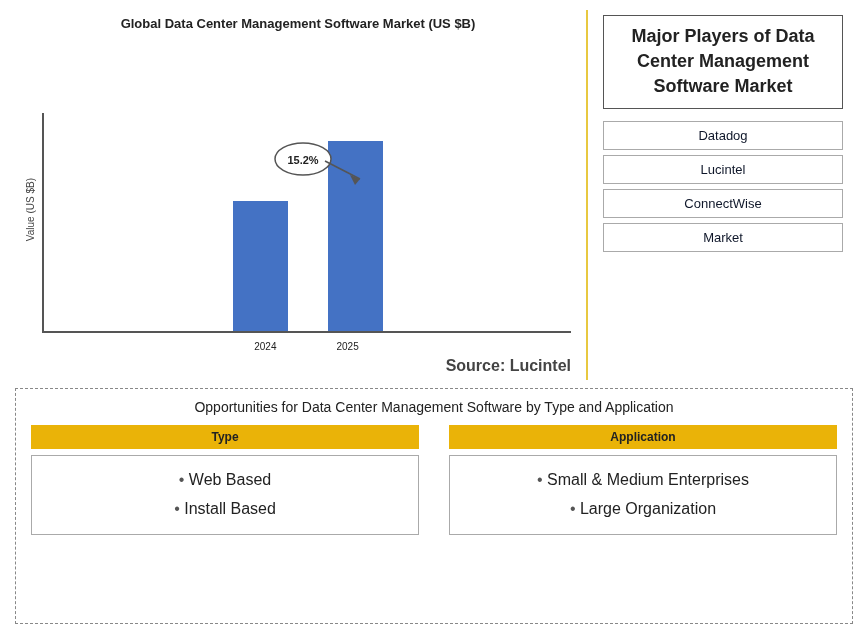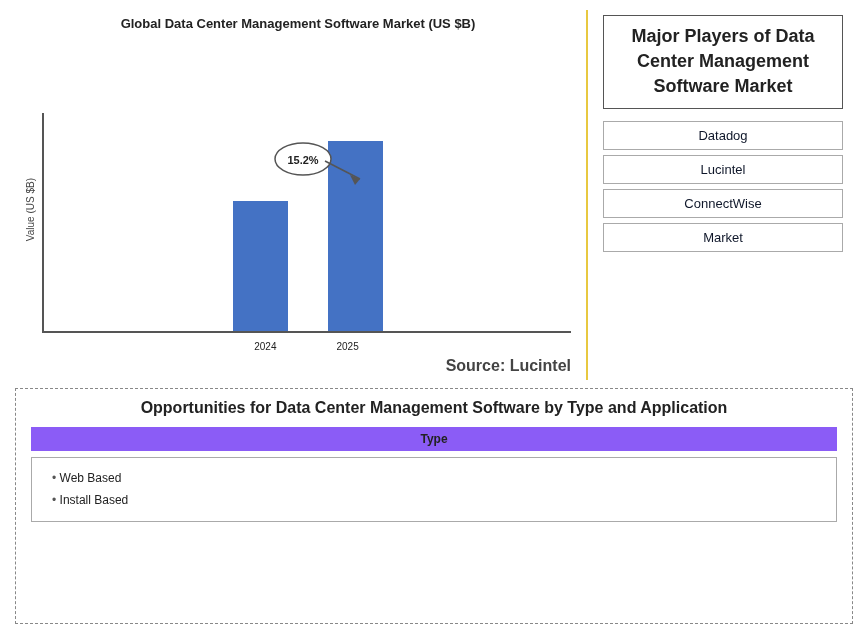--- a/index.html
+++ b/index.html
@@ -134,52 +134,53 @@
       margin-bottom: 5px;
     }
     
     .bottom-section {
       border: 1.5px dashed #888;
       margin-top: 8px;
       padding: 10px 15px;
       flex: 1;
     }
     .bottom-title {
-      font-size: 16px;
-      font-weight: bold;
+      font-size: 14px;
+      font-weight: normal;
       color: #222;
       text-align: center;
       margin-bottom: 10px;
     }
     .bottom-columns {
       display: flex;
       flex-direction: row;
       gap: 30px;
     }
     .bottom-col {
       flex: 1;
       display: flex;
       flex-direction: column;
     }
     .col-header {
-      background: #8b5cf6;
+      background: #eab308;
       text-align: center;
       font-size: 12px;
       font-weight: bold;
       padding: 5px 8px;
       margin-bottom: 6px;
       color: #222;
     }
     .col-content {
       border: 1px solid #aaa;
-      padding: 10px 20px;
-      flex: 1;
-      font-size: 12px;
+      padding: 10px 12px;
+      flex: 1;
+      font-size: 16px;
       color: #222;
       line-height: 1.8;
+      text-align: center;
     }
     .col-content ul {
       list-style: none;
       padding: 0;
     }
     .col-content ul li::before {
       content: "• ";
       color: #555;
     }
     
@@ -251,15 +252,24 @@
       <div class="bottom-col">
         <div class="col-header">Type</div>
         <div class="col-content">
           <ul>
             <li>Web Based</li>
             <li>Install Based</li>
           </ul>
         </div>
       </div>
 
+      <div class="bottom-col">
+        <div class="col-header">Application</div>
+        <div class="col-content">
+          <ul>
+            <li>Small &amp; Medium Enterprises</li>
+            <li>Large Organization</li>
+          </ul>
+        </div>
+      </div>
     </div>
   </div>
 </div>
 
 </body></html>

